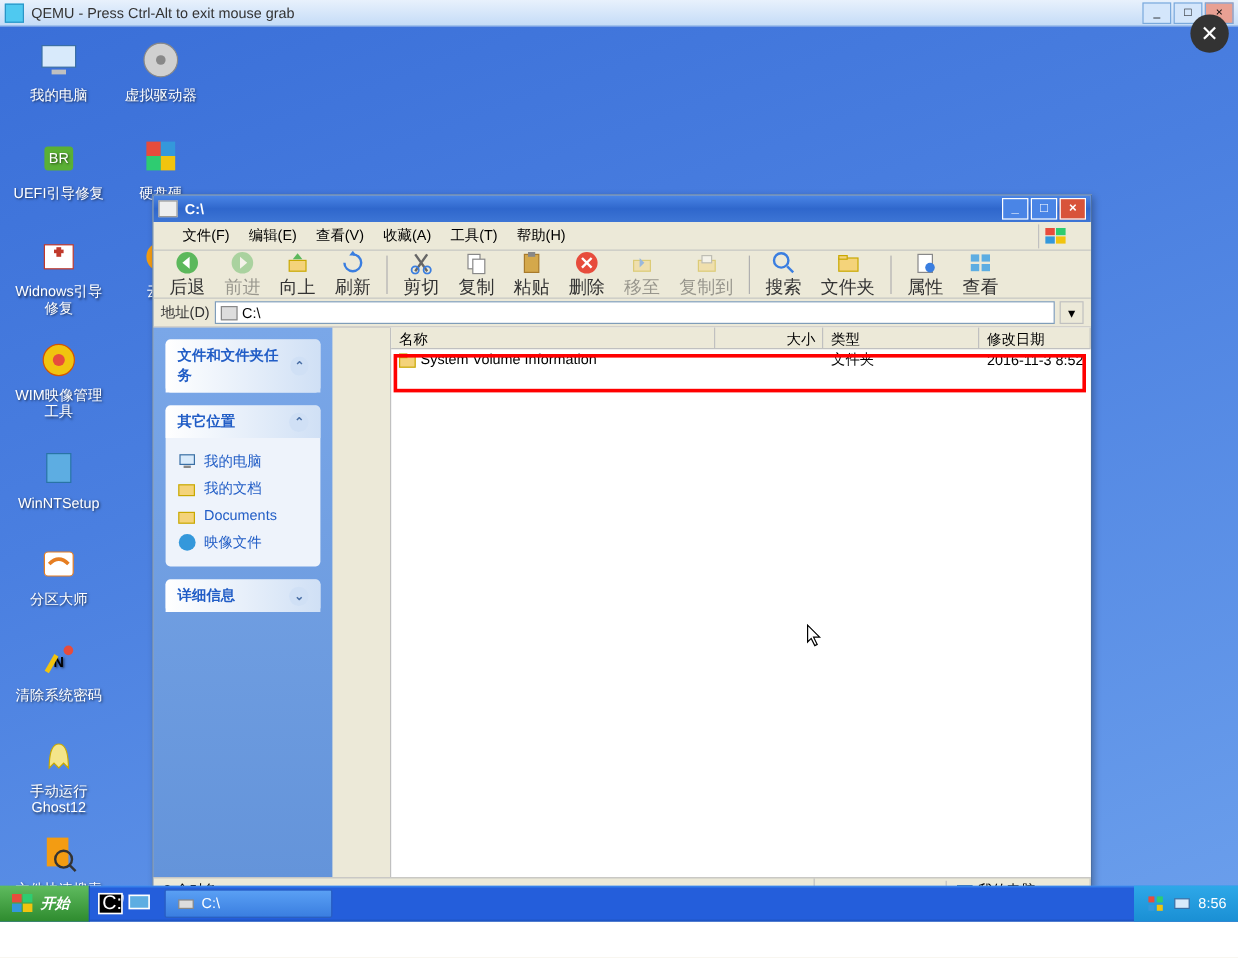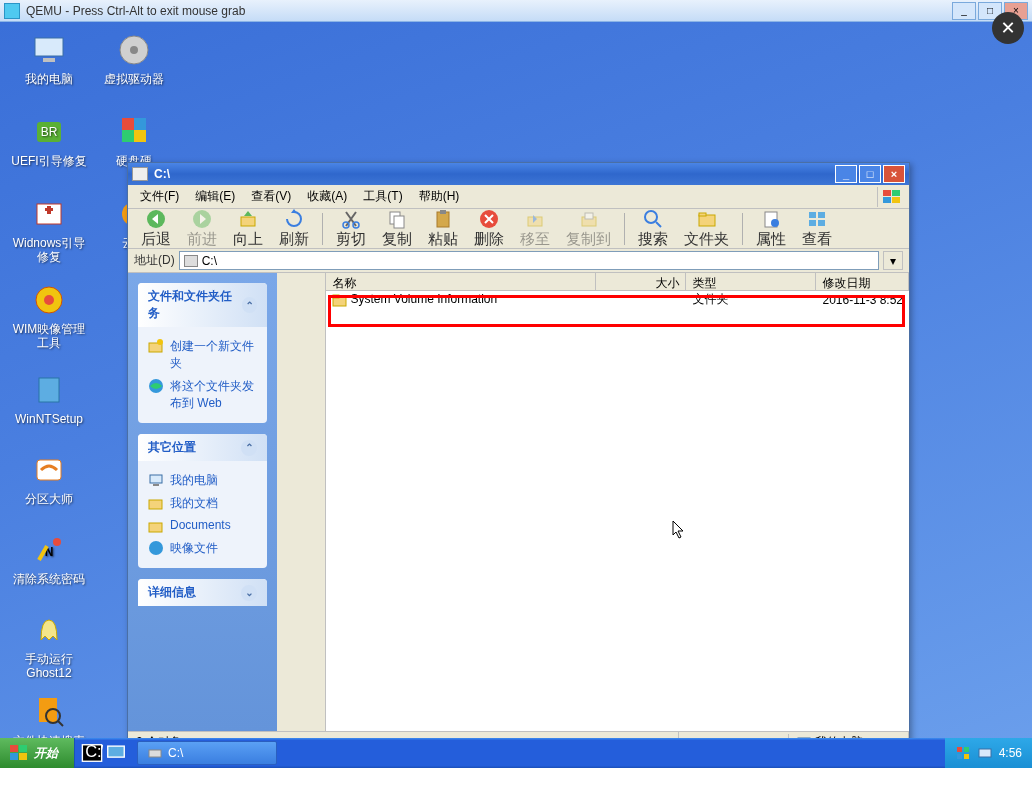--- a/index.html
+++ b/index.html
@@ -17,21 +17,21 @@
 .desktop-icon .di-label { line-height:1.2; }
 
 
 .explorer { position:absolute; left:127px; top:140px; width:783px; height:592px; background:#ece9d8; border:1px solid #4a6fa5; display:flex; flex-direction:column; box-shadow:2px 2px 6px rgba(0,0,0,.3); }
 .exp-titlebar { height:22px; background:linear-gradient(to bottom,#4a85e6 0%,#2f67cc 50%,#3d75d5 100%); display:flex; align-items:center; padding:0 4px; color:#fff; font-weight:bold; }
 .exp-titlebar .exp-icon { width:16px; height:14px; background:#eee; border:1px solid #999; margin-right:6px; }
 .exp-titlebar .title { flex:1; }
 .exp-titlebar .sysbtn { width:22px; height:18px; background:#4a85e6; border:1px solid #fff; margin-left:2px; display:flex; align-items:center; justify-content:center; color:#fff; font-size:11px; font-weight:bold; }
 .exp-titlebar .sysbtn.close { background:#d8533a; }
 
-.exp-menubar { height:24px; background:#ece9d8; display:flex; align-items:center; padding:0 4px; border-bottom:1px solid #c0c0c0; }
+.exp-menubar { height:24px; background:#ece9d8; display:flex; align-items:center; padding:0 16px; border-bottom:1px solid #c0c0c0; }
 .exp-menubar .menuitem { padding:2px 8px; }
 .exp-menubar .winflag { margin-left:auto; width:28px; height:20px; display:flex; align-items:center; justify-content:center; border-left:1px solid #c0c0c0;}
 .exp-menubar .winflag svg{width:18px;height:14px}
 
 .exp-toolbar { height:40px; background:#ece9d8; display:flex; align-items:center; padding:2px 6px; border-bottom:1px solid #c0c0c0; gap:2px; }
 .tool-btn { display:flex; flex-direction:column; align-items:center; padding:2px 6px; min-width:40px; border:1px solid transparent; }
 .tool-btn.disabled { opacity:.45; }
 .tool-btn .tb-icon { width:20px; height:20px; display:flex; align-items:center; justify-content:center; }
 .tool-btn .tb-label { font-size:15px; color:#333; margin-top:1px; }
 .tool-sep { width:1px; height:32px; background:#b0b0b0; margin:0 4px; }
@@ -378,40 +378,20 @@
       <div class="go-btn">▾</div>
     </div>
 
     <div class="exp-body">
       <div class="sidepanel">
         <div class="panel-box">
           <div class="panel-head">
               <span>文件和文件夹任务</span>
               <span class="chev">⌃</span>
             </div>
-          <div class="panel-body">
-            <div class="panel-item">
-                <span class="pi-icon">
-                  <svg viewBox="0 0 16 16">
-                    <rect x="1" y="5" width="13" height="9" fill="#f4d37a" stroke="#c9a800"></rect>
-                    <circle cx="12" cy="4" r="3" fill="#f1c40f"></circle>
-                  </svg>
-                </span>
-                <span>创建一个新文件夹</span>
-              </div>
-            <div class="panel-item">
-                <span class="pi-icon">
-                  <svg viewBox="0 0 16 16">
-                    <circle cx="8" cy="8" r="7" fill="#3498db"></circle>
-                    <path d="M2 8 Q8 2 14 8 Q8 14 2 8" fill="#2ecc71"></path>
-                  </svg>
-                </span>
-                <span>将这个文件夹发布到 Web</span>
-              </div>
-          </div>
         </div>
         <div class="panel-box">
           <div class="panel-head">
               <span>其它位置</span>
               <span class="chev">⌃</span>
             </div>
           <div class="panel-body">
             <div class="panel-item">
                 <span class="pi-icon">
                   <svg viewBox="0 0 16 16">
@@ -531,16 +511,16 @@
             <rect x="9" y="2" width="5" height="5" fill="#2ecc71"></rect>
             <rect x="2" y="9" width="5" height="5" fill="#3498db"></rect>
             <rect x="9" y="9" width="5" height="5" fill="#f1c40f"></rect>
           </svg>
         </div>
       <div class="tray-icon">
           <svg viewBox="0 0 16 16">
             <rect x="2" y="4" width="12" height="8" fill="#d8eafb" stroke="#3a6fa5"></rect>
           </svg>
         </div>
-      <span>4:56</span>
+      <span>8:56</span>
     </div>
   </div>
 </div>
 
 </body></html>

